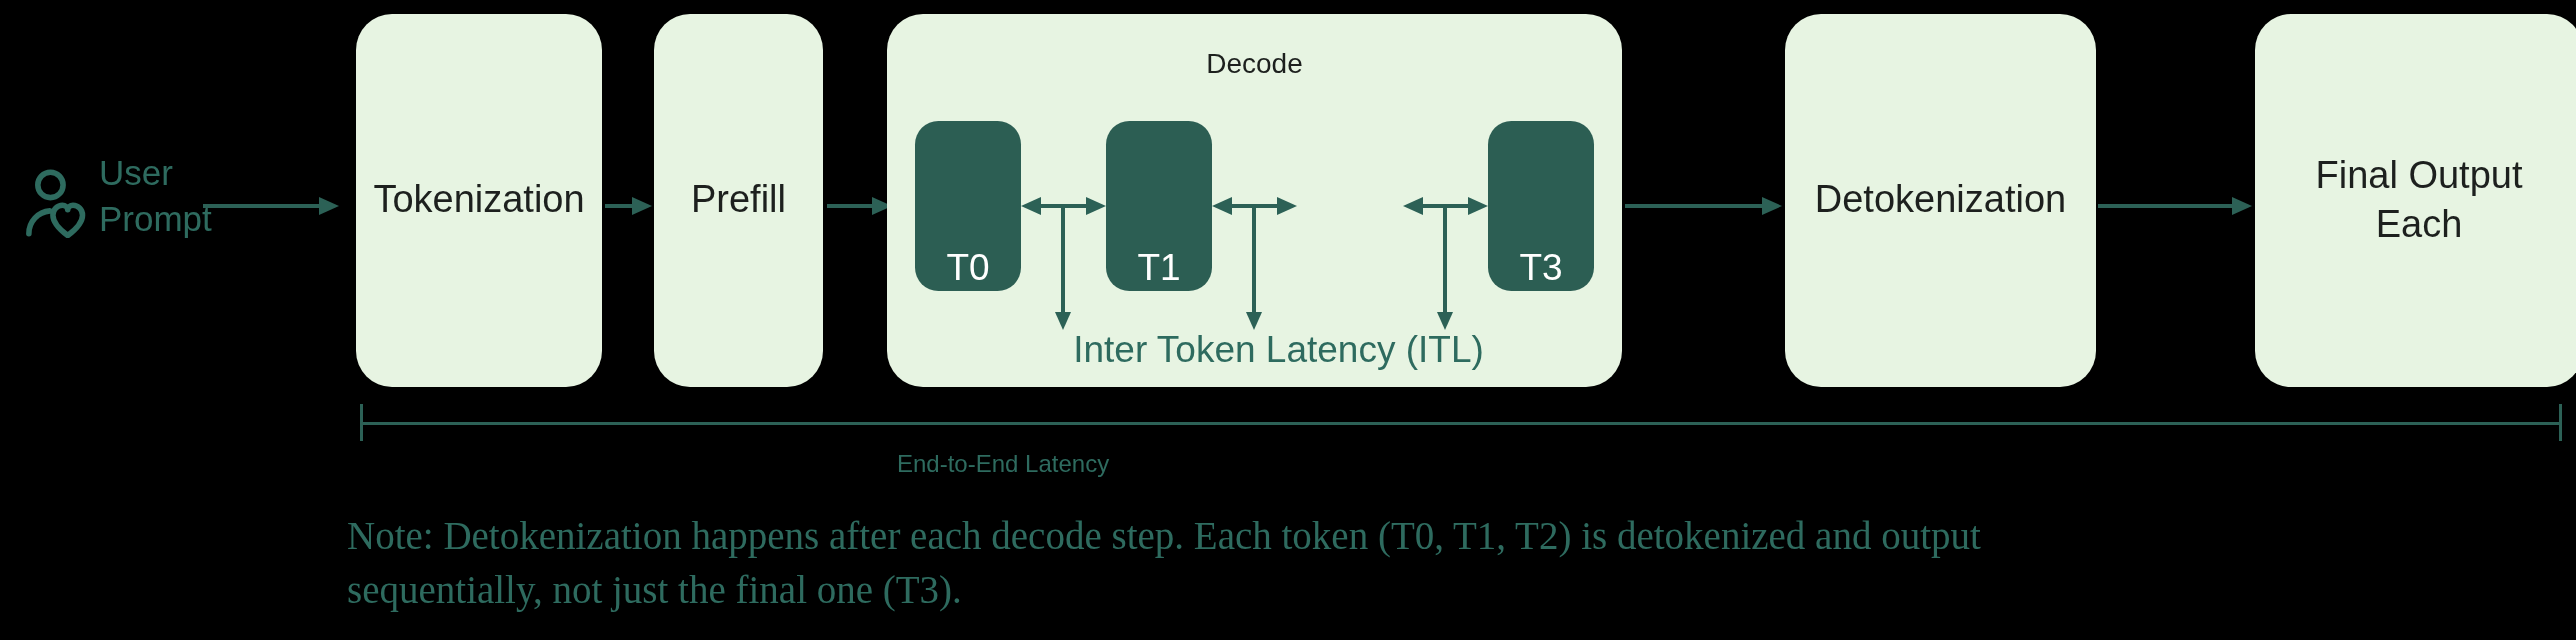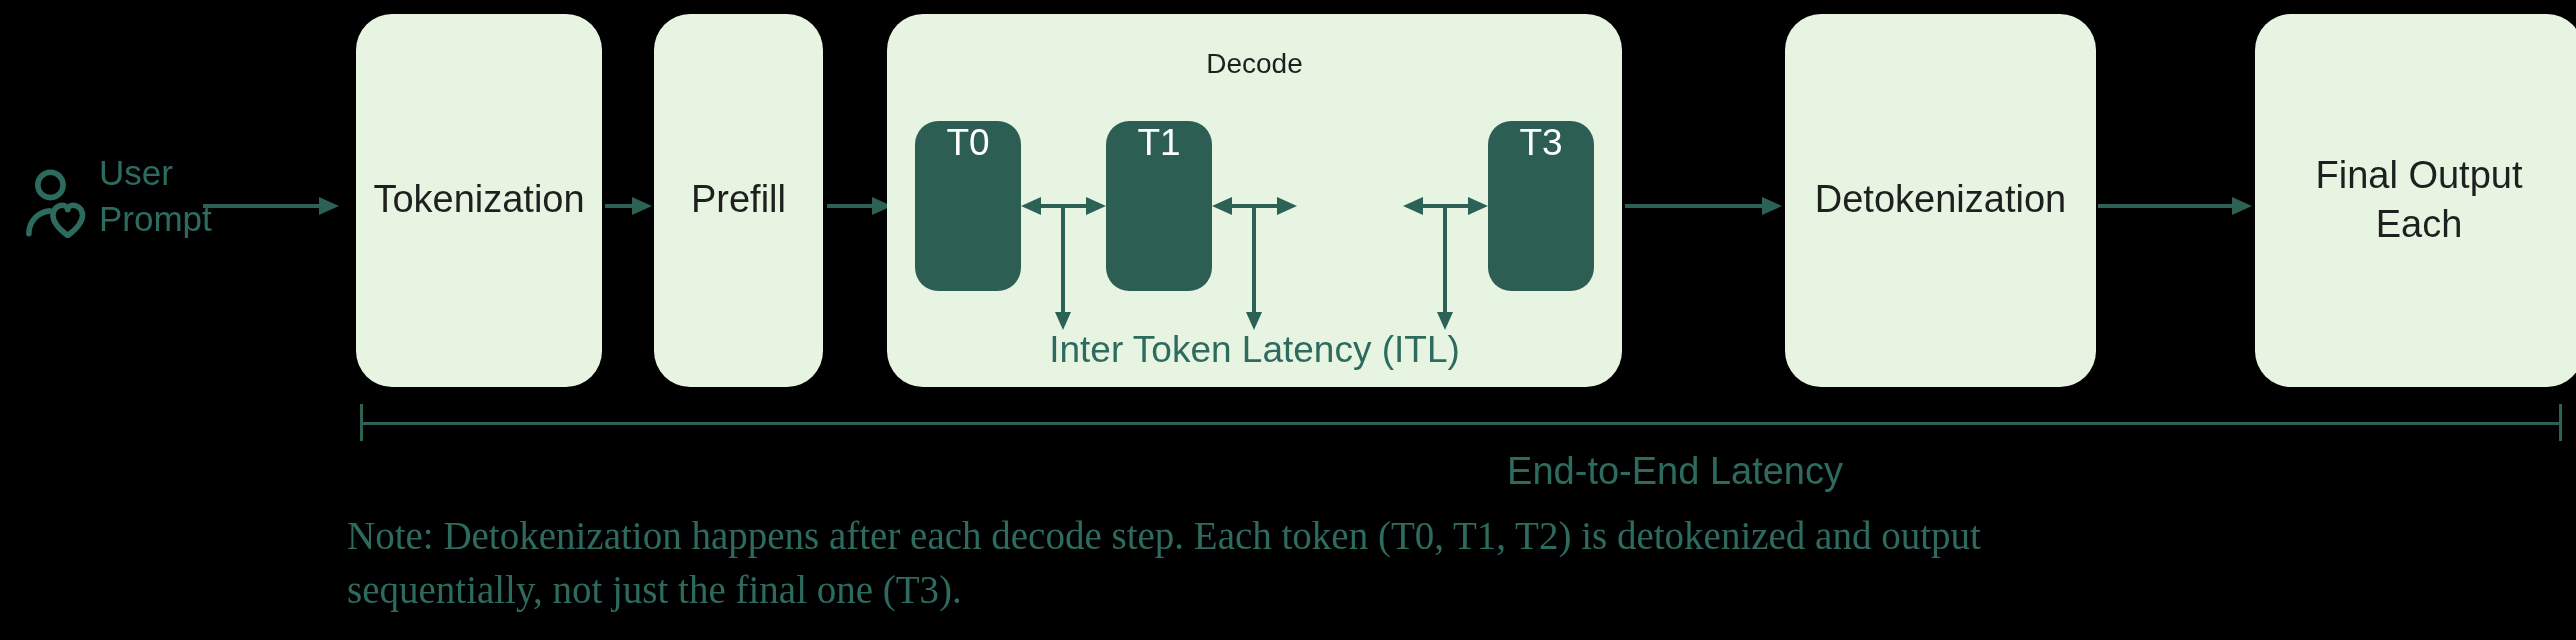--- a/index.html
+++ b/index.html
@@ -29,26 +29,26 @@
     font-size:38px;line-height:1.2;text-align:center;
   }
   
   .decode-title{
     position:absolute;left:0;top:33px;width:100%;
     text-align:center;font-size:28px;color:var(--label-dark);
   }
   .token-box{
     position:absolute;top:107px;width:106px;height:170px;
     background:var(--dark-box);border-radius:23.4px;
-    display:flex;align-items:flex-start;justify-content:center;
+    display:flex;align-items:flex-end;justify-content:center;
     color:var(--token-text);font-size:37px;
   }
   .itl-label{
     position:absolute;left:0;top:314px;width:100%;
-    text-align:center;font-size:37px;color:var(--teal-text);
+    text-align:center;font-size:37px;color:var(--teal-text);padding-left:24px;
   }
   
   .h-arrow{
     position:absolute;top:197px;height:18.5px;
     display:flex;align-items:center;
   }
   .h-arrow .shaft{flex:1;height:3.7px;background:var(--arrow);}
   .tri-right{
     width:0;height:0;
     border-top:9.2px solid transparent;border-bottom:9.2px solid transparent;
@@ -69,22 +69,22 @@
   }
   .v-head{
     position:absolute;width:0;height:0;
     border-left:8.6px solid transparent;border-right:8.6px solid transparent;
     border-top:18.5px solid var(--arrow);
   }
   
   .bracket-line{position:absolute;height:3.1px;background:var(--arrow);}
   .bracket-tick{position:absolute;width:3.1px;height:37px;background:var(--arrow);}
   .eol-label{
-    position:absolute;left:857px;top:450px;width:986px;
-    text-align:right;font-size:38px;color:var(--teal-text);
+    position:absolute;left:897px;top:450px;width:986px;
+    text-align:left;font-size:24px;color:var(--teal-text);
   }
   
   .up-text{
     position:absolute;left:99px;top:150px;
     font-size:35px;line-height:46px;color:var(--teal-text);
   }
   .up-icon{position:absolute;left:25px;top:164px;}
   .up-icon path,.up-icon circle{
     stroke:var(--teal-text);stroke-width:9;fill:none;
     stroke-linecap:round;stroke-linejoin:round;

